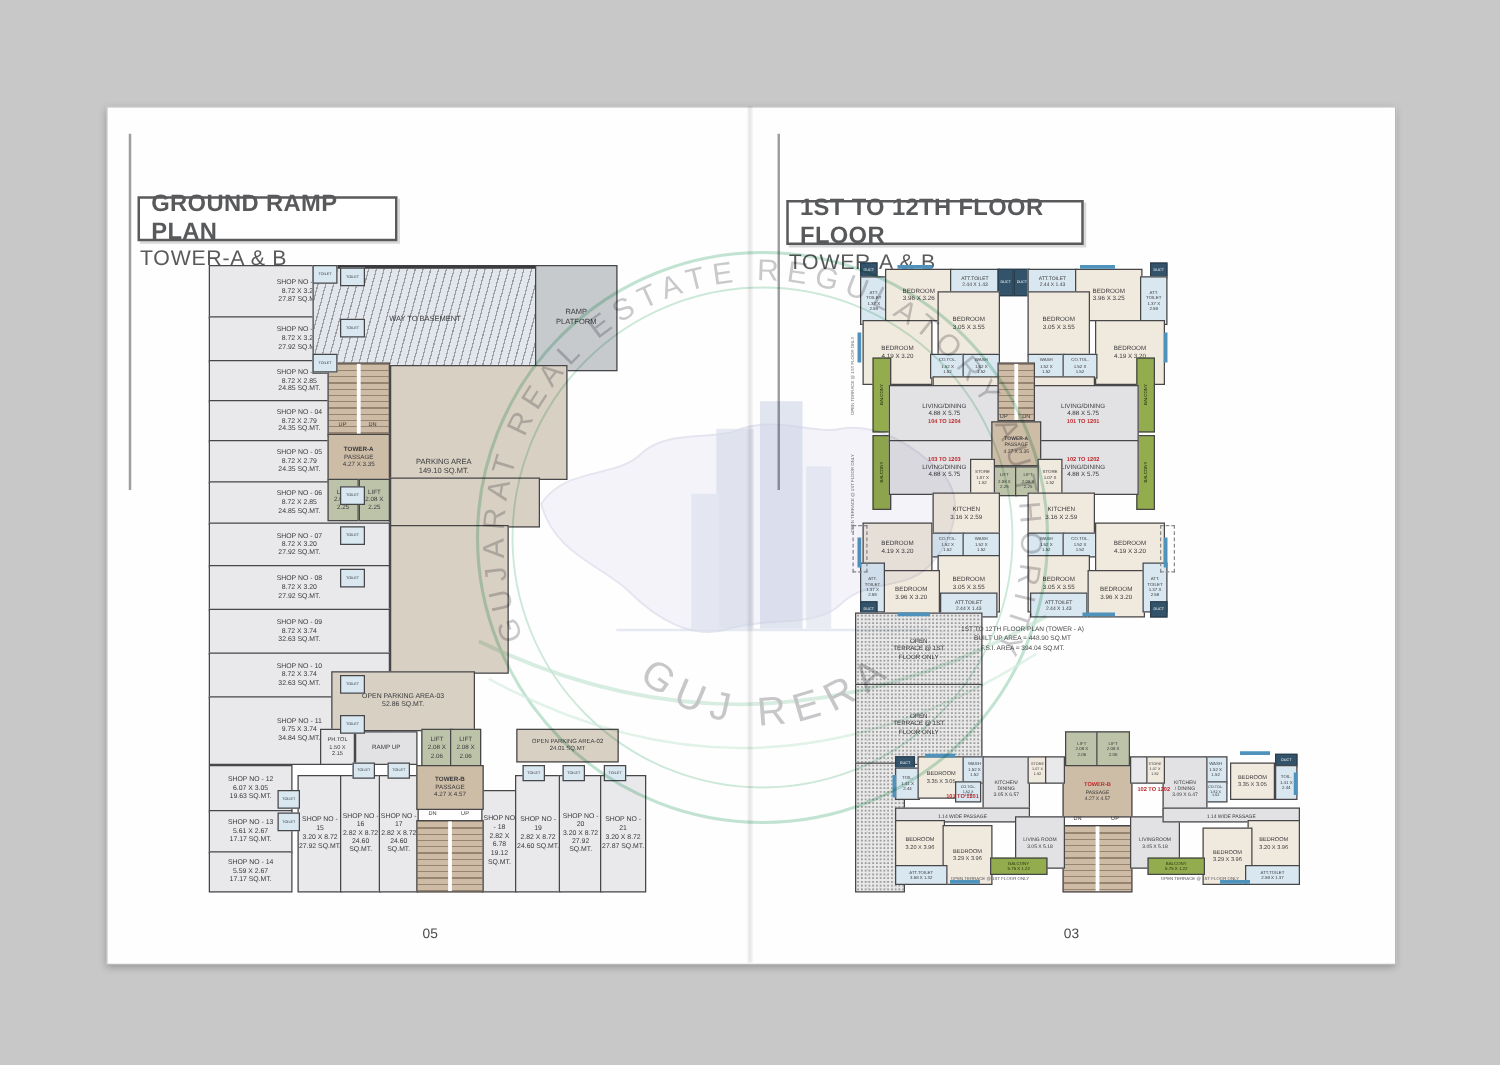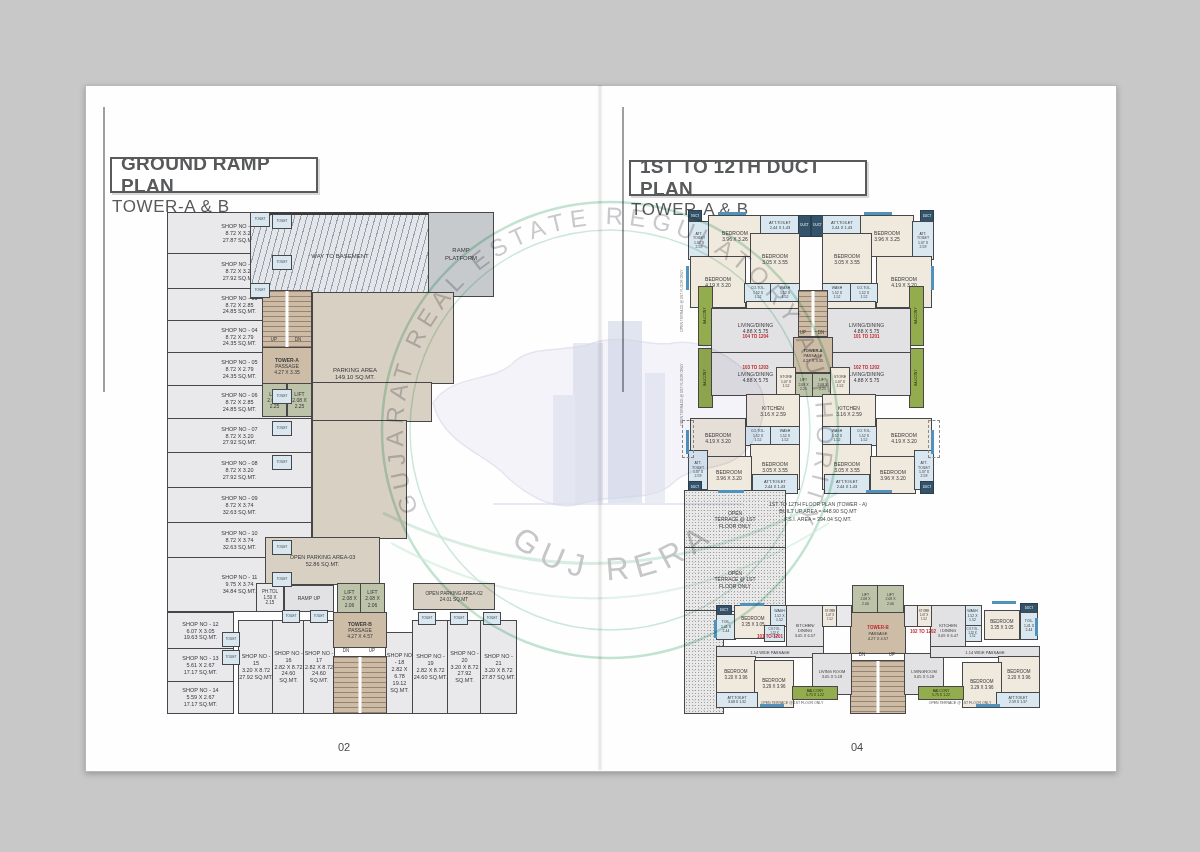--- a/index.html
+++ b/index.html
@@ -38,26 +38,26 @@
 </style>
 </head>
 <body>
 
 <div class="spread"></div>
 <div class="gutter"></div>
 
 <div class="deco-v" style="left:103px;top:107px;height:285px"></div>
 <div class="title-box" style="left:110px;top:157px;width:186px;height:32px">GROUND RAMP PLAN</div>
 <div class="subtitle" style="left:112px;top:197px">TOWER-A &amp; B</div>
-<div class="pagenum" style="left:338px;top:741px">02</div>
+<div class="pagenum" style="left:338px;top:741px">05</div>
 
 <div class="deco-v" style="left:622px;top:107px;height:285px"></div>
-<div class="title-box" style="left:629px;top:160px;width:216px;height:32px">1ST TO 12TH DUCT PLAN</div>
+<div class="title-box" style="left:629px;top:160px;width:216px;height:32px">1ST TO 12TH FLOOR FLOOR</div>
 <div class="subtitle" style="left:631px;top:200px">TOWER-A &amp; B</div>
-<div class="pagenum" style="left:851px;top:741px">04</div>
+<div class="pagenum" style="left:851px;top:741px">03</div>
 
 <div class="room shop" style="left:167px;top:212px;width:143px;height:41px">SHOP NO - 01
 8.72 X 3.20
 27.87 SQ.MT.</div>
 <div class="room shop" style="left:167px;top:253px;width:143px;height:35px">SHOP NO - 02
 8.72 X 3.20
 27.92 SQ.MT.</div>
 <div class="room shop" style="left:167px;top:288px;width:143px;height:32px">SHOP NO - 03
 8.72 X 2.85
 24.85 SQ.MT.</div>

